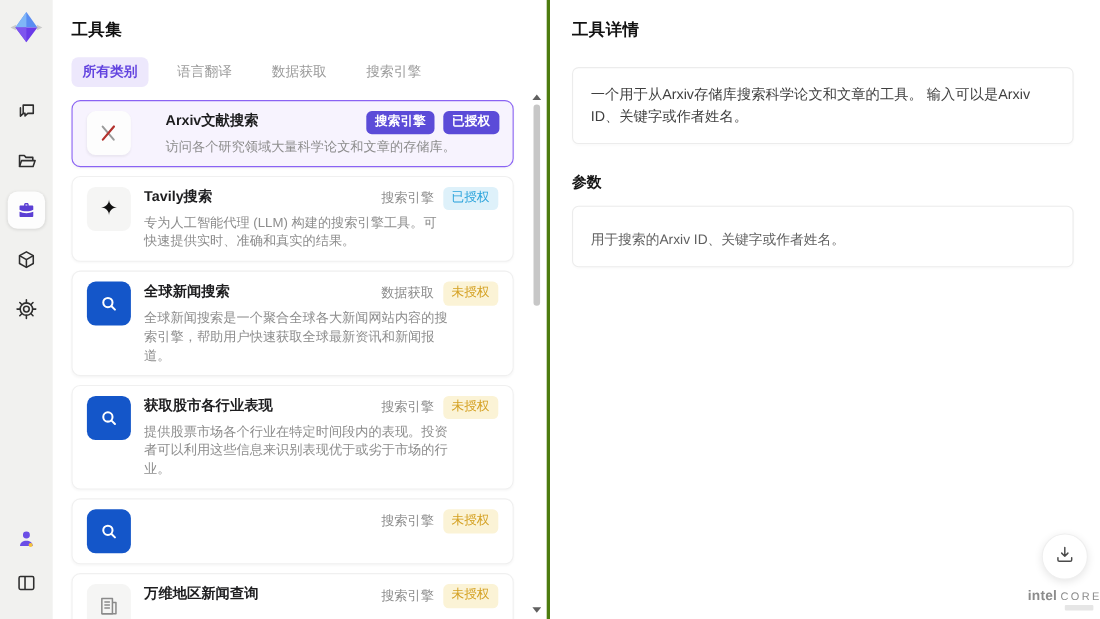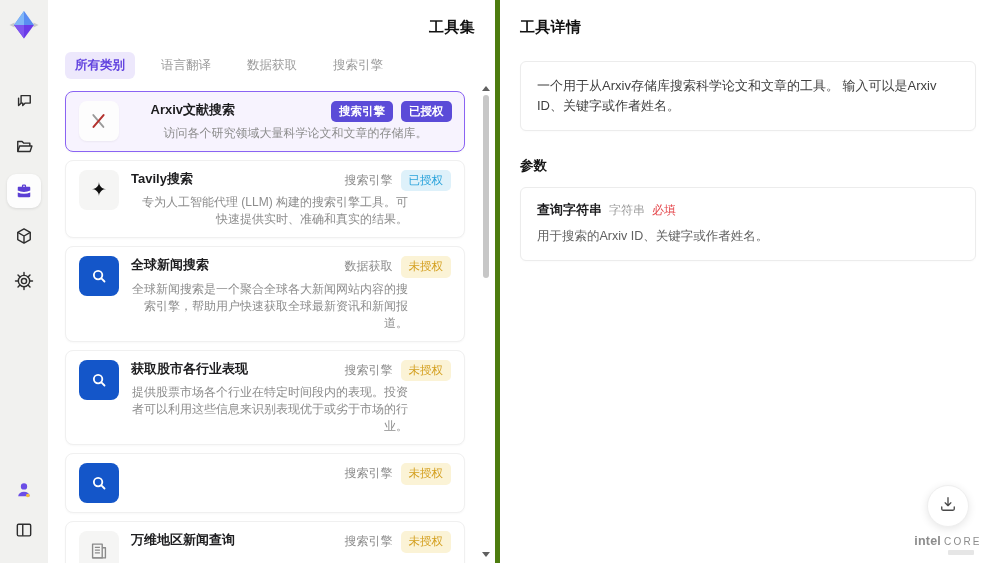--- a/index.html
+++ b/index.html
@@ -22,22 +22,22 @@
     width:34px; height:34px; border-radius:9px; display:grid; place-items:center;
     color:#2e2e2e; margin-bottom:11px; cursor:pointer;
   }
   .rail-btn svg { width:20px; height:20px; display:block; }
   .rail-btn.active { background:#fdfdfd; color:#5b3fd4; box-shadow:0 1px 3px rgba(0,0,0,.10); }
   .rail-bottom { margin-top:auto; display:flex; flex-direction:column; align-items:center; }
   .rail-bottom .rail-btn { margin-bottom:6px; }
 
   
   .list-panel {
-    width:452px; flex:0 0 452px; border-right:5px solid #4d7c0f;
-    padding:16px 20px 0 17px; position:relative; background:#fff;text-align:right;
+    width:452px; flex:0 0 452px; border-right:3px solid #4d7c0f;
+    padding:16px 20px 0 17px; position:relative; background:#fff;
   }
   .panel-title { font-size:15px; font-weight:700; color:#121212; margin:2px 0 15px; letter-spacing:.3px; }
   .tabs { display:flex; gap:16px; align-items:center; }
   .tab { font-size:12.5px; color:#9b9b9b; padding:5px 10px; border-radius:6px; cursor:pointer; white-space:nowrap; }
   .tab.active { background:#ede8fc; color:#6243df; font-weight:700; }
 
   .cards { margin-top:12px; display:flex; flex-direction:column; gap:8px; padding-right:10px; }
   .card {
     display:flex; gap:12px; padding:9px 13px; border:1px solid #f0f0f0; border-radius:8px;
     background:#fff; box-shadow:0 1px 2px rgba(17,17,17,.03); cursor:pointer;
@@ -73,21 +73,21 @@
   .box { border:1px solid #ececec; border-radius:6px; background:#fff; box-shadow:0 1px 2px rgba(0,0,0,.02); }
   .intro-box { padding:14px 16px; font-size:13px; color:#3f3f3f; line-height:1.55; margin-bottom:26px; }
   .param-box { padding:13px 16px 15px; }
   .param-head { display:flex; align-items:baseline; }
   .param-name { font-size:13px; font-weight:700; color:#1d1d1f; }
   .param-type { font-size:12px; color:#9a9a9a; margin-left:7px; }
   .param-req  { font-size:12px; color:#e5484d; margin-left:7px; }
   .param-desc { margin-top:9px; font-size:12.5px; color:#5f5f5f; }
 
   
-  .corner { position:absolute; right:20px; bottom:8px; width:64px; text-align:right; }
+  .corner { position:absolute; right:0; bottom:8px; width:64px; text-align:right; }
   .dl-btn {
     width:42px; height:42px; border-radius:50%; background:#fff; border:1px solid #efefef;
     box-shadow:0 2px 8px rgba(0,0,0,.10); display:grid; place-items:center; color:#4a4a4a;
     margin:0 auto; cursor:pointer;
   }
   .dl-btn svg { width:20px; height:20px; }
   .brand { margin-top:7px; color:#8c8c8c; display:flex; align-items:baseline; gap:3px; justify-content:center; }
   .brand .b1 { font-size:12.5px; font-weight:700; letter-spacing:.2px; }
   .brand .b2 { font-size:10px; letter-spacing:2.2px; text-transform:uppercase; }
   .brand-sub { height:5px; width:26px; background:#e6e6e6; border-radius:1px; margin:2px 6px 0 auto; }
@@ -305,25 +305,20 @@
     </div>
   </section>
 
   <section class="detail-panel">
     <h2 class="detail-title">工具详情</h2>
 
     <div class="box intro-box">一个用于从Arxiv存储库搜索科学论文和文章的工具。 输入可以是Arxiv ID、关键字或作者姓名。</div>
 
     <h3 class="section-h">参数</h3>
     <div class="box param-box">
-      <div class="param-head">
-        <span class="param-name">查询字符串</span>
-        <span class="param-type">字符串</span>
-        <span class="param-req">必填</span>
-      </div>
       <div class="param-desc">用于搜索的Arxiv ID、关键字或作者姓名。</div>
     </div>
 
     <div class="corner">
       <div class="dl-btn">
         <span>
           <svg viewBox="0 0 24 24" width="20" height="20" fill="none" stroke="currentColor" stroke-width="1.6" stroke-linecap="round" stroke-linejoin="round">
             <path d="M12 4.5V14M12 14l-3.4-3.4M12 14l3.4-3.4"></path>
             <path d="M4.5 15.5v2.6c0 .8.7 1.4 1.5 1.4h12c.8 0 1.5-.6 1.5-1.4v-2.6"></path>
           </svg>

